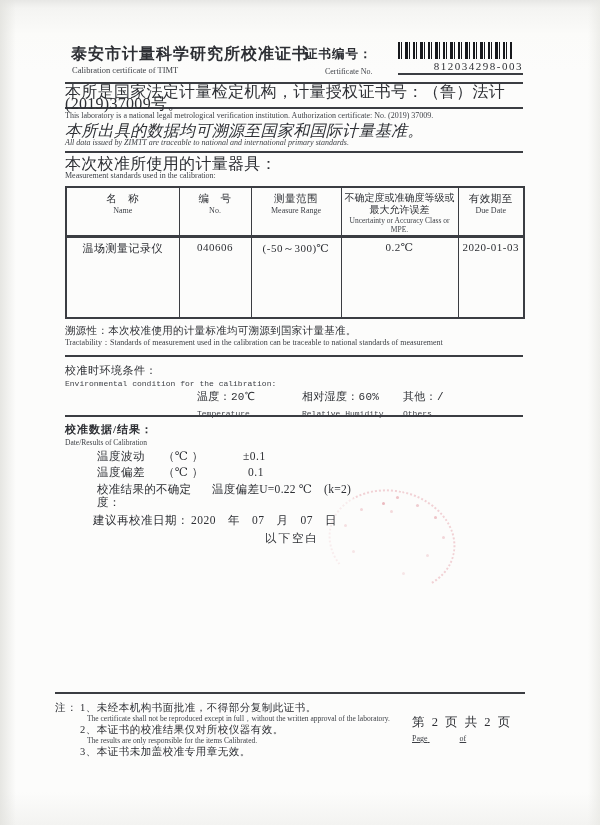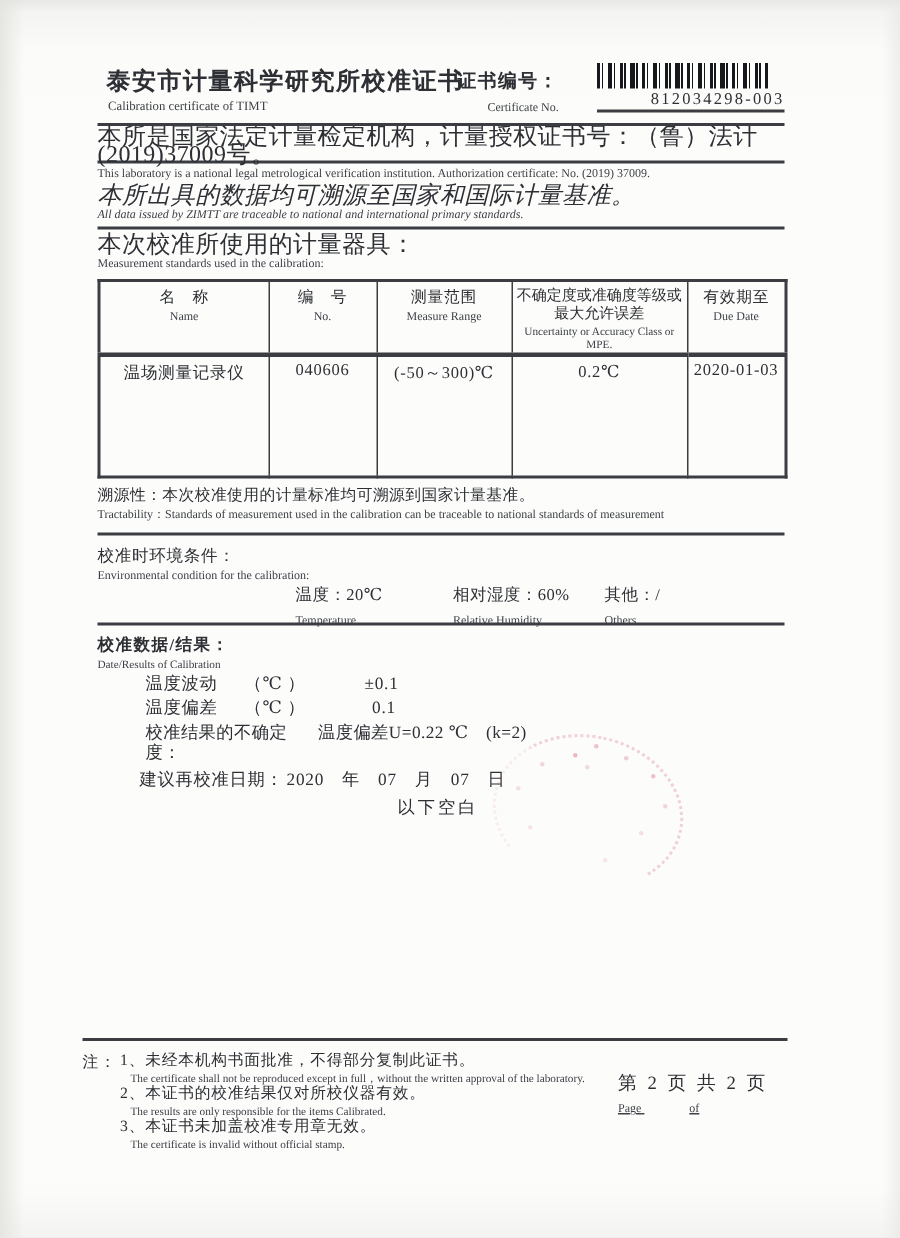--- a/index.html
+++ b/index.html
@@ -46,21 +46,21 @@
   .th-en{font-size:8px;line-height:9px;color:#3c3f45;margin-top:1px;}
   .c4 .th-zh{font-size:10px;line-height:12px;letter-spacing:0;}
   .c4 .th-en{font-size:7.5px;line-height:8.5px;}
   table.std td{height:75px;vertical-align:top;text-align:center;font-size:11px;padding-top:3px;letter-spacing:.5px;}
 
   
   .trace{height:30px;padding-top:6px;}
   .trace .zh{font-size:10.5px;}
 
   
-  .env{position:relative;height:58px;}
+  .env{position:relative;height:58px;font-family:Liberation Mono, monospace;}
   .env-h-zh{font-size:11px;letter-spacing:.5px;padding-top:6px;}
   .env-h-en{font-size:8px;color:#3c3f45;margin-top:1px;}
   .env-item{position:absolute;top:30px;}
   .env-label{font-size:11px;letter-spacing:.3px;}
   .env-val{font-size:11px;font-weight:bold;}
   .env-en{font-size:8px;color:#3c3f45;margin-top:4px;}
   .env-i0{left:-3px;} .env-i1{left:132px;} .env-i2{left:237px;} .env-i3{left:338px;}
 
   
   .results{padding-top:5px;}
@@ -232,21 +232,20 @@
 
   <div class="footer">
     <div class="notes">
       <div class="note-label">注：</div>
       <div class="note-items">
         <div class="note-zh">1、未经本机构书面批准，不得部分复制此证书。</div>
         <div class="note-en">The certificate shall not be reproduced except in full，without the written approval of the laboratory.</div>
         <div class="note-zh">2、本证书的校准结果仅对所校仪器有效。</div>
         <div class="note-en">The results are only responsible for the items Calibrated.</div>
         <div class="note-zh">3、本证书未加盖校准专用章无效。</div>
-        <div class="note-en">The certificate is invalid without official stamp.</div>
       </div>
     </div>
     <div class="pagenum">
       <div class="pagenum-zh">第 2 页 共 2 页</div>
       <div class="pagenum-en">
         <span>Page</span>
         <span class="pagenum-of">of</span>
       </div>
     </div>
   </div>

